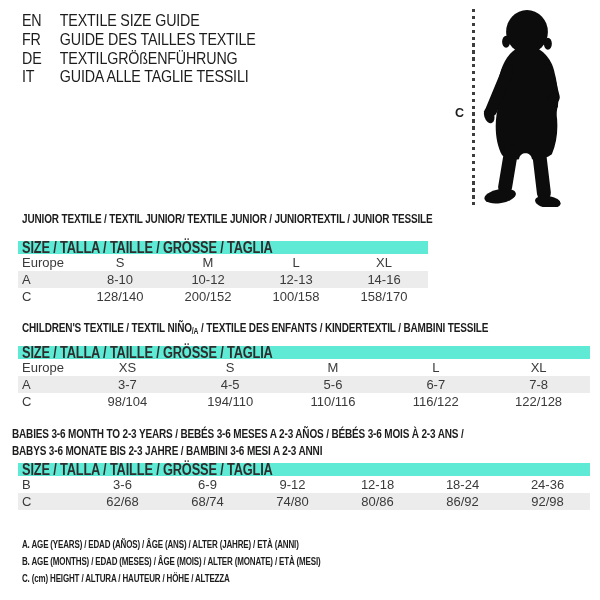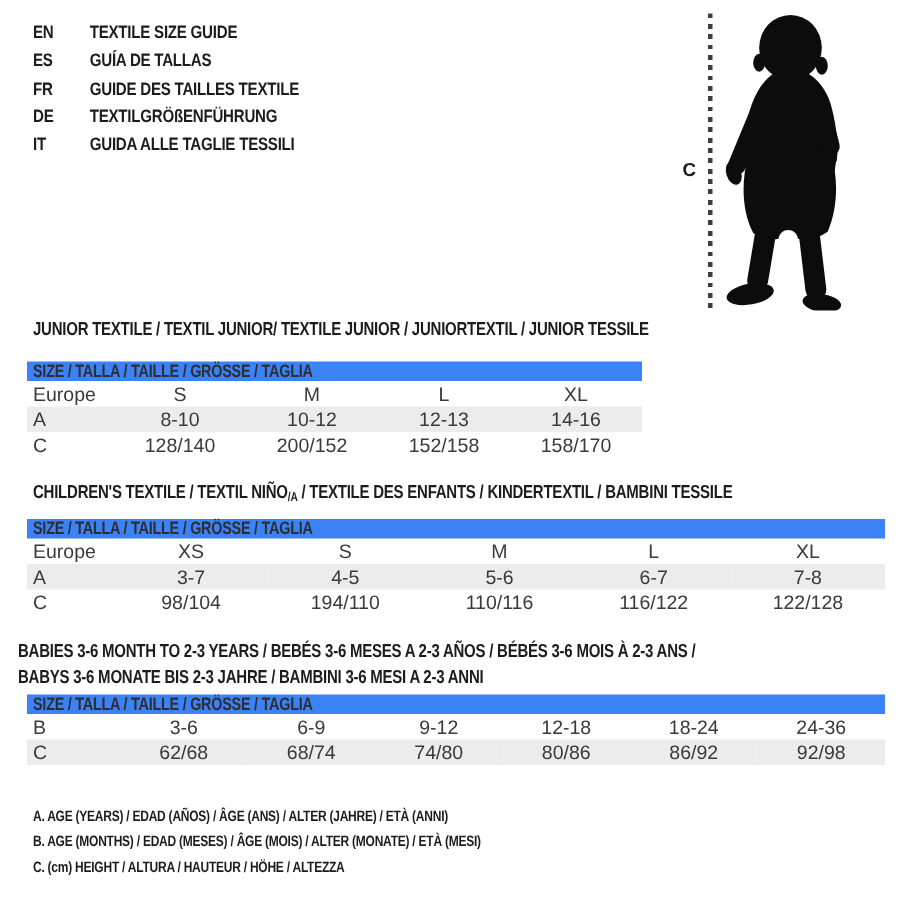--- a/index.html
+++ b/index.html
@@ -5,41 +5,41 @@
   html,body { margin:0; padding:0; background:#ffffff; }
   .page {
     position:relative; width:600px; height:600px; background:#ffffff;
     font-family:"Liberation Sans", sans-serif; color:#1c1c1c; overflow:hidden;
   }
   .cond { display:inline-block; transform:scaleX(0.8); transform-origin:0 50%; white-space:nowrap; letter-spacing:-0.2px; }
   .cond-lang { display:inline-block; transform:scaleX(0.84); transform-origin:0 50%; white-space:nowrap; letter-spacing:-0.2px; }
 
   
   .lang-block { position:absolute; left:22px; top:12px; }
-  .lang-row { height:18.8px; line-height:18.8px; font-size:12px; font-weight:700; }
+  .lang-row { height:18.8px; line-height:18.8px; font-size:17px; font-weight:400; }
   .lang-code { display:inline-block; width:45px; }
 
   
   .measure-line {
     position:absolute; left:472px; top:9px; width:3px; height:197px;
     background:repeating-linear-gradient(to bottom,#3d3d3d 0px,#3d3d3d 3.2px,transparent 3.2px,transparent 6.9px);
   }
   .measure-label { position:absolute; left:455px; top:106px; font-size:12.5px; font-weight:700; }
   .silhouette { position:absolute; left:481px; top:8px; width:90px; height:199px; }
 
   
   .sec-title { position:absolute; font-size:12.5px; font-weight:700; white-space:nowrap; line-height:14px; }
   .sec-title-2line { line-height:16.5px; }
   .subscript { font-size:8.5px; vertical-align:-2px; }
 
   
   .size-table { position:absolute; border-collapse:collapse; table-layout:fixed; }
   .size-table th.bar {
-    background:#3b82f6; height:13px; text-align:left; padding:0 0 0 4px;
-    font-size:12px; font-weight:700; color:#2e2e2e; line-height:13px;
+    background:#5eead4; height:13px; text-align:left; padding:0 0 0 4px;
+    font-size:16px; font-weight:700; color:#2e2e2e; line-height:13px;
   }
   .size-table td {
     height:17px; padding:0; font-size:13px; color:#3a3a3a;
     text-align:center; line-height:17px; white-space:nowrap;
   }
   .size-table td.lbl { text-align:left; padding-left:4px; }
   .size-table tr.shaded td { background:#ececec; }
   .t1 { left:18px; top:241px; width:410px; }
   .t2 { left:18px; top:346px; width:572px; }
   .t3 { left:18px; top:463px; width:572px; }
@@ -48,21 +48,20 @@
   .footnotes { position:absolute; left:22px; top:537px; }
   .footnote { height:16.8px; line-height:16.8px; font-size:10px; font-weight:700; }
 </style>
 </head>
 <body>
 
 <div class="page">
 
   <div class="lang-block">
     <div class="lang-row"><span class="cond-lang"><span class="lang-code">EN</span><span>TEXTILE SIZE GUIDE</span></span></div>
-    <div class="lang-row"><span class="cond-lang"><span class="lang-code">ES</span><span>GUÍA DE TALLAS</span></span></div>
     <div class="lang-row"><span class="cond-lang"><span class="lang-code">FR</span><span>GUIDE DES TAILLES TEXTILE</span></span></div>
     <div class="lang-row"><span class="cond-lang"><span class="lang-code">DE</span><span>TEXTILGRÖßENFÜHRUNG</span></span></div>
     <div class="lang-row"><span class="cond-lang"><span class="lang-code">IT</span><span>GUIDA ALLE TAGLIE TESSILI</span></span></div>
   </div>
 
   <div class="measure-label">C</div>
   <div class="measure-line"></div>
   <svg class="silhouette" viewBox="0 0 90 200" aria-hidden="true">
     <g fill="#0c0c0c">
       <ellipse cx="46" cy="24" rx="21" ry="22"></ellipse>
@@ -109,21 +108,21 @@
         <td class="lbl">A</td>
         <td>8-10</td>
         <td>10-12</td>
         <td>12-13</td>
         <td>14-16</td>
       </tr>
       <tr>
         <td class="lbl">C</td>
         <td>128/140</td>
         <td>200/152</td>
-        <td>152/158</td>
+        <td>100/158</td>
         <td>158/170</td>
       </tr>
     </tbody>
   </table>
 
   <div class="sec-title" style="left:22px; top:321px;">
     <span class="cond"><span>CHILDREN'S TEXTILE / TEXTIL NIÑO</span><span class="subscript">/A</span><span> / TEXTILE DES ENFANTS / KINDERTEXTIL / BAMBINI TESSILE</span></span>
   </div>
   <table class="size-table t2">
     <colgroup>

